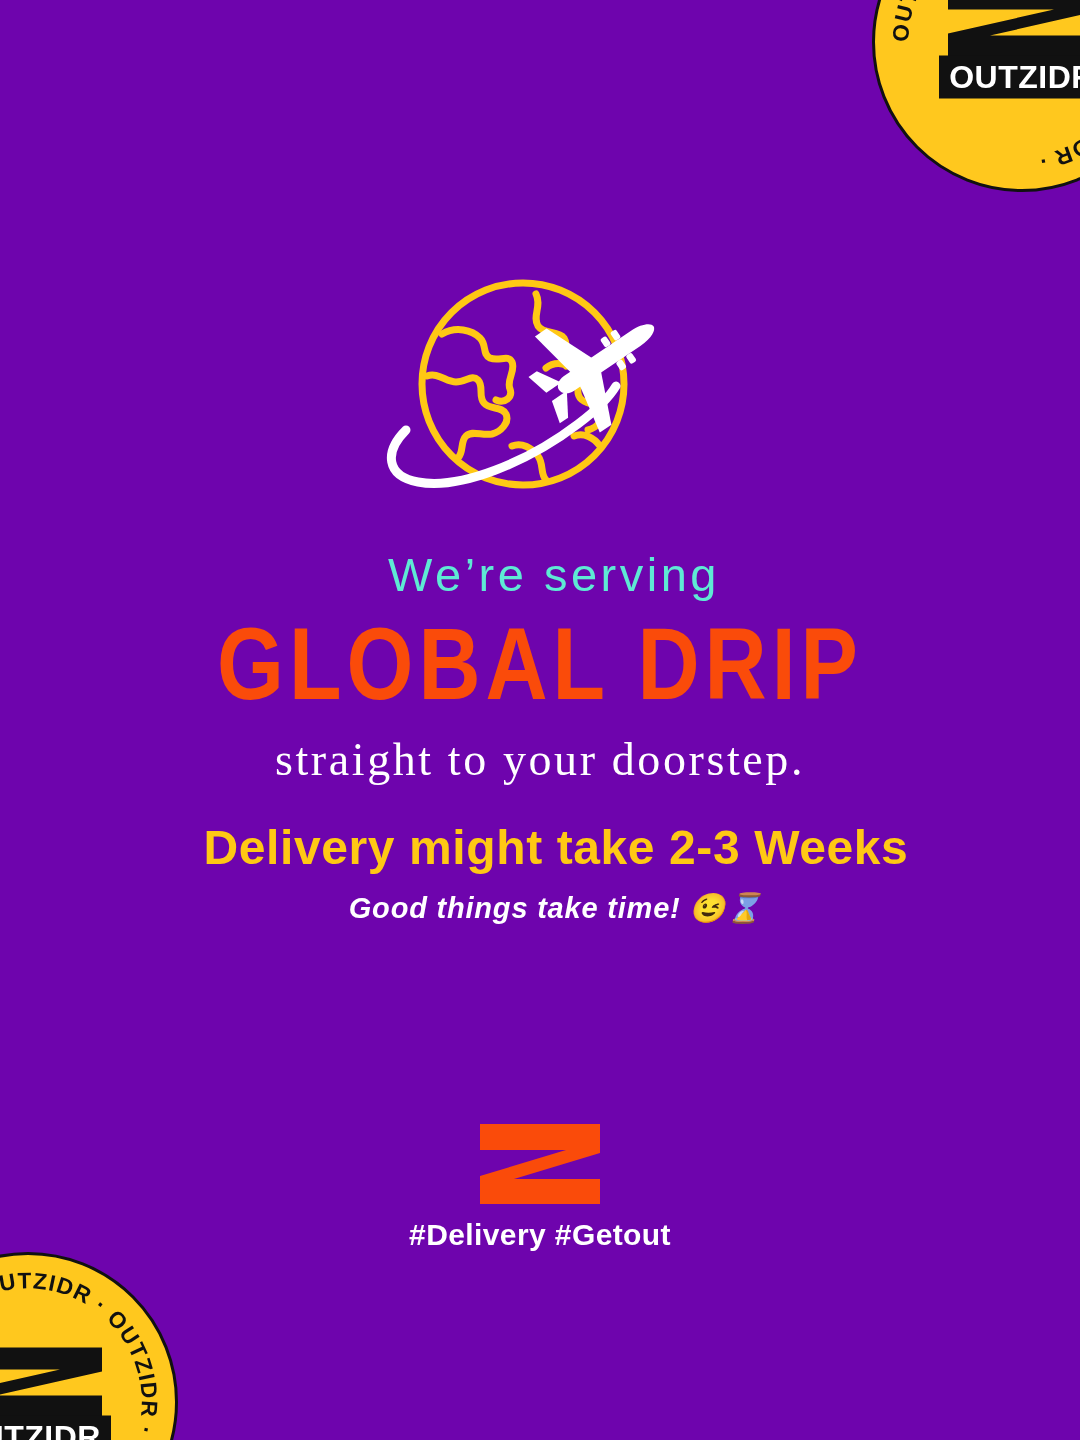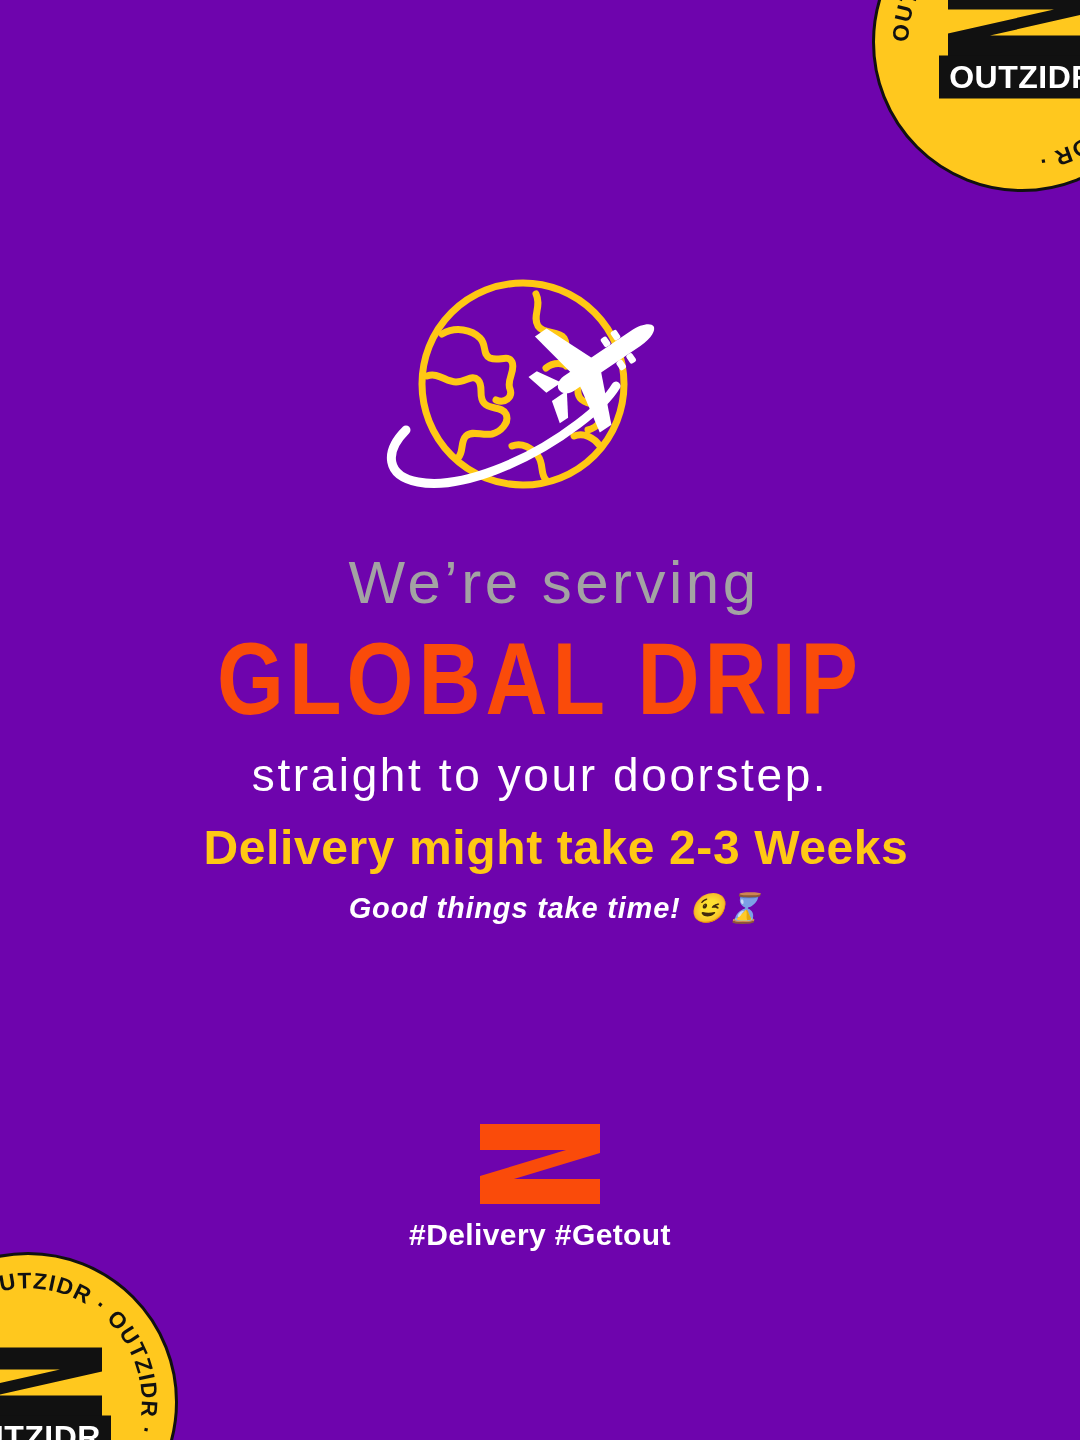--- a/index.html
+++ b/index.html
@@ -86,22 +86,22 @@
 
   
   .copy {
     position: absolute;
     top: 548px;
     left: 0;
     width: 100%;
     text-align: center;
   }
   .kicker {
-    color: #a3a3a3;
-    font-size: 60px;
+    color: #5eead4;
+    font-size: 47px;
     font-weight: 400;
     letter-spacing: 3.5px;
     line-height: 1.15;
     margin: 0;
     padding-left: 28px;
   }
   .headline {
     color: #FA4B0A;
     font-size: 86px;
     font-weight: bold;
@@ -112,20 +112,21 @@
     transform-origin: center;
     font-family: "Liberation Sans", sans-serif;
   }
   .subline {
     color: #FFFFFF;
     font-size: 46px;
     font-weight: 400;
     letter-spacing: 2.6px;
     line-height: 1.15;
     margin: 22px 0 0 0;
+    font-family: Liberation Serif, serif;
   }
 
   .delivery-block {
     position: absolute;
     top: 822px;
     left: 0;
     width: 100%;
     text-align: center;
     padding-left: 16px;
   }

